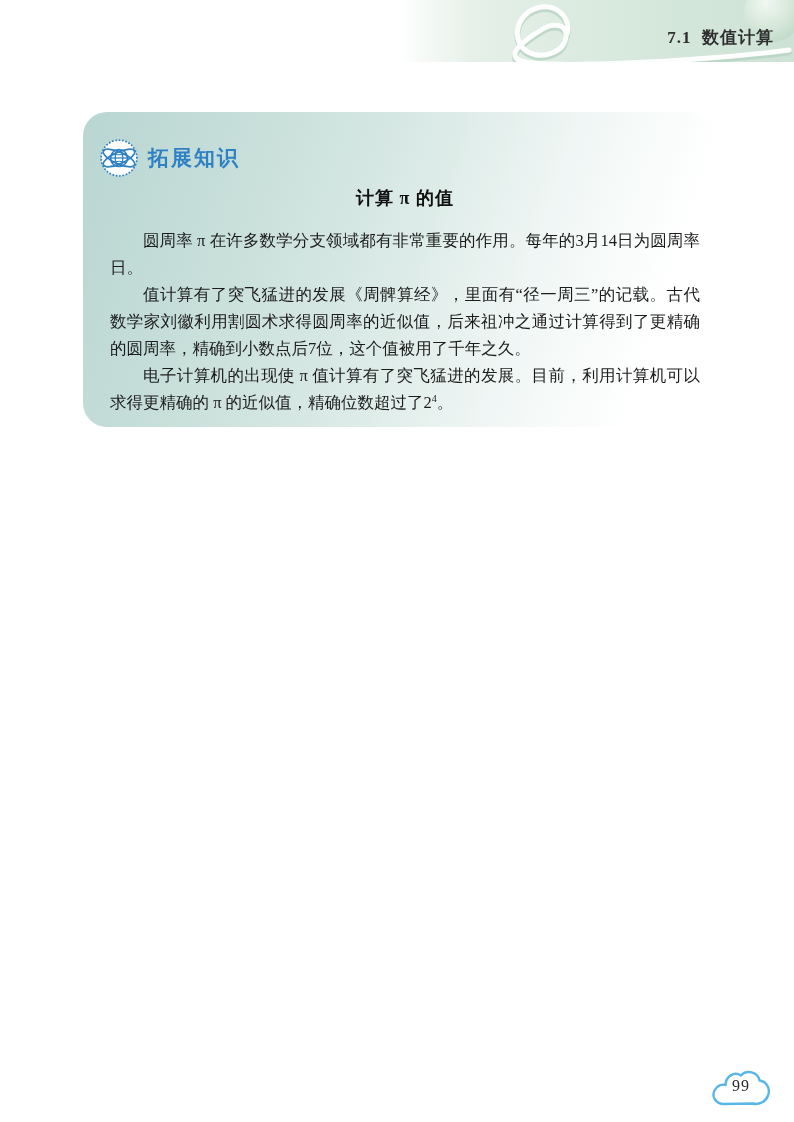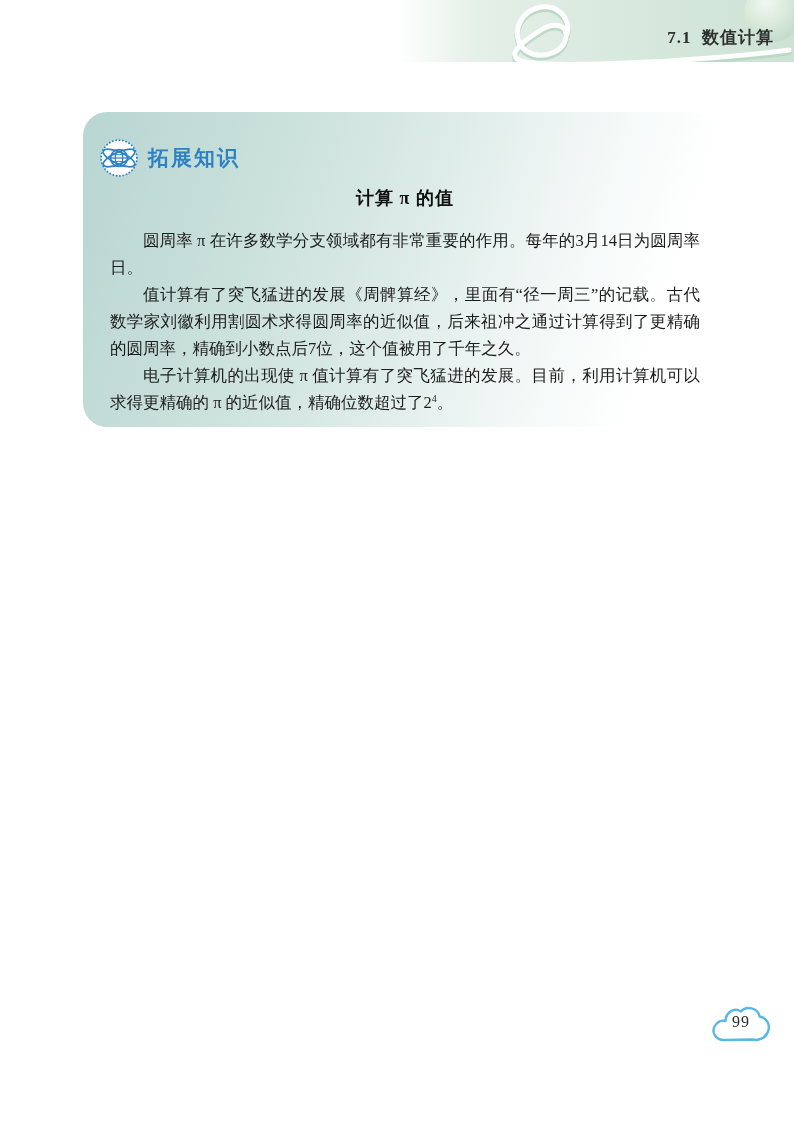--- a/index.html
+++ b/index.html
@@ -57,21 +57,21 @@
   .kbox-body{
     margin-top:1px;
     font-size:16.5px;line-height:27px;color:#1c1c1c;
     text-align:justify;
   }
   .kbox-body p{margin:0;text-indent:2em;}
   .kbox-body sup{font-size:10px;line-height:0;}
 
   
   .page-number{
-    position:absolute;left:710px;top:1004px;width:62px;height:44px;
+    position:absolute;left:710px;top:1068px;width:62px;height:44px;
   }
   .page-number .pn{
     position:absolute;left:0;top:9px;width:62px;
     text-align:center;
     font-size:16px;color:#2b2b2b;letter-spacing:1px;
   }
 </style>
 </head>
 <body>
 

